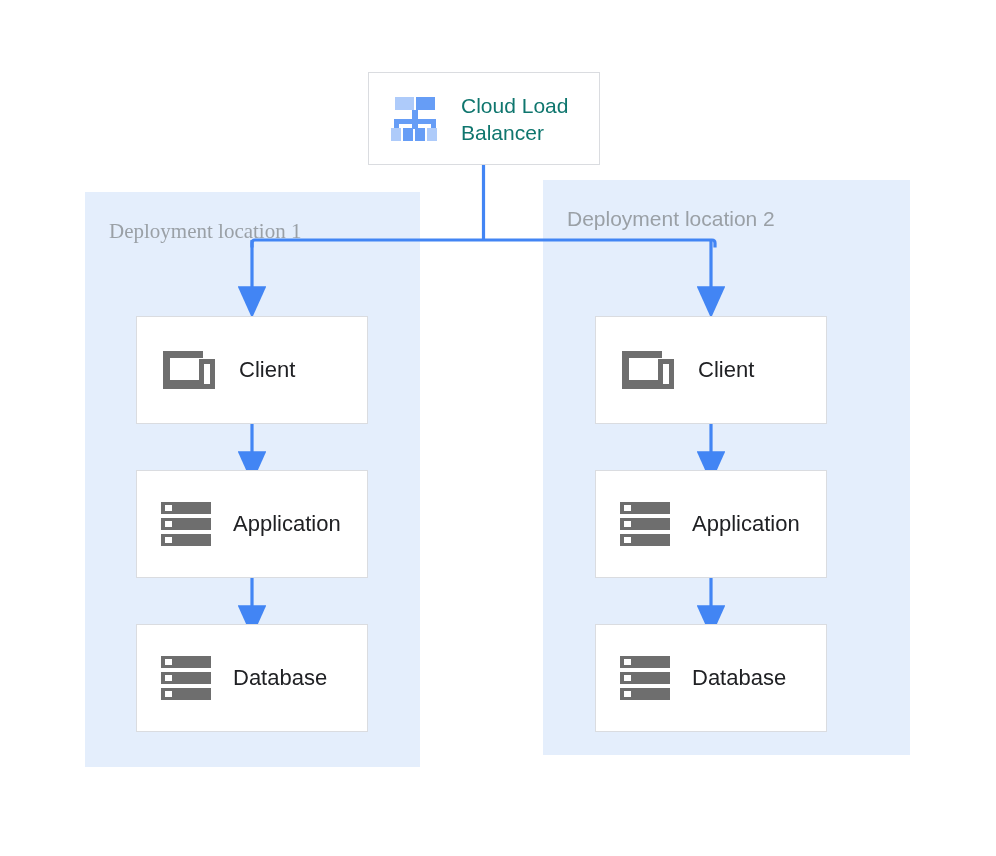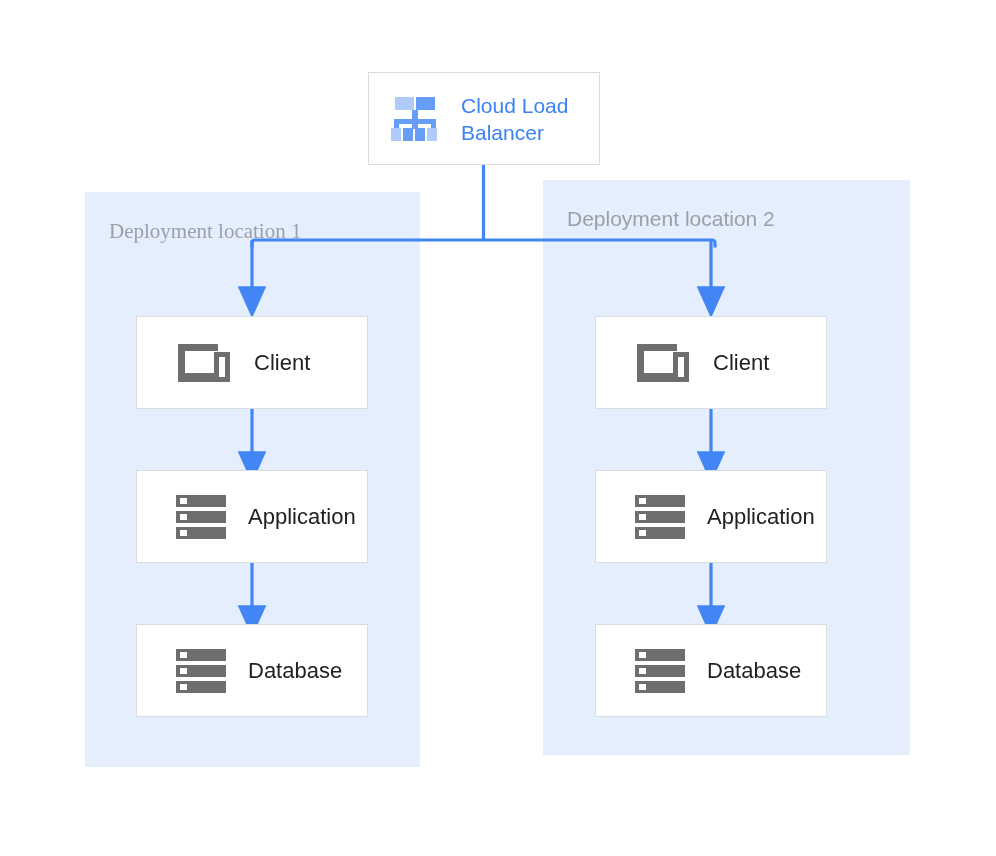--- a/index.html
+++ b/index.html
@@ -72,32 +72,32 @@
   
   #node-lb {
     left: 368px;
     top: 72px;
     width: 232px;
     height: 93px;
     padding-left: 20px;
   }
   #node-lb .node-label {
     margin-left: 20px;
-    color: #3b82f6;
+    color: #0f766e;
     font-size: 21px;
     line-height: 27px;
     white-space: normal;
     width: 120px;
   }
 
   
   .stack-node {
     width: 232px;
-    height: 93px;
-    padding-left: 37px;
+    height: 108px;
+    padding-left: 22px;
   }
   .stack-node .node-label { margin-left: 20px; }
 
   
   #node-client-1 { left: 136px; top: 316px; }
   #node-app-1    { left: 136px; top: 470px; }
   #node-db-1     { left: 136px; top: 624px; }
   
   #node-client-2 { left: 595px; top: 316px; }
   #node-app-2    { left: 595px; top: 470px; }

